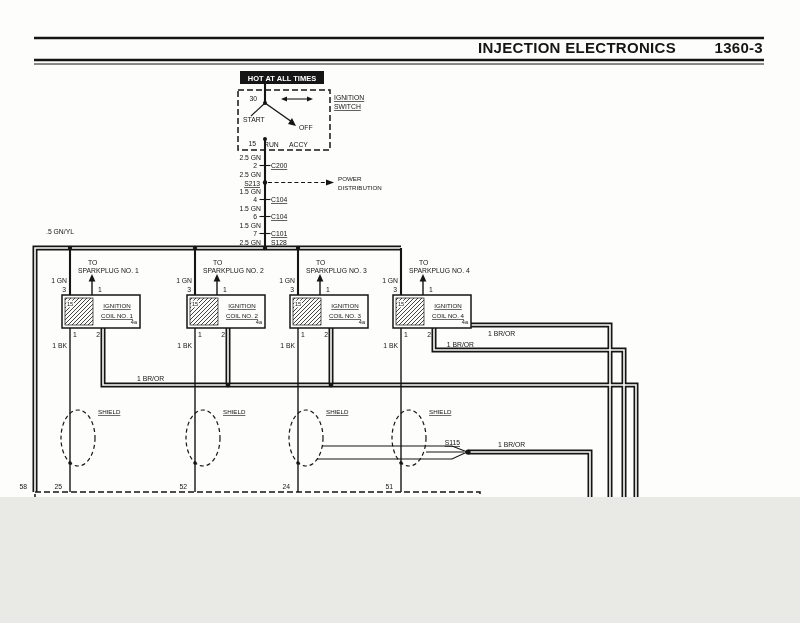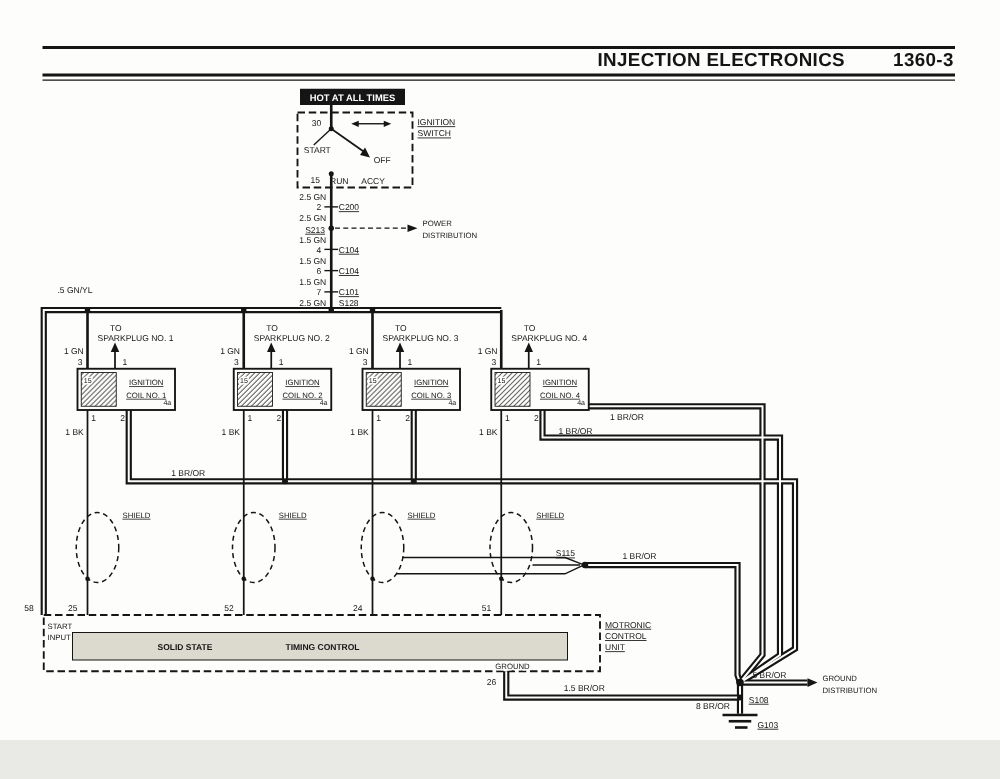--- a/index.html
+++ b/index.html
@@ -1,16 +1,16 @@
 <!DOCTYPE html>
 <html><head>
 <meta charset="utf-8">
 <style>
   html,body{margin:0;padding:0;background:#e9e9e5;}
-  .page{width:800px;height:592px;background:#fdfdfb;margin:0 auto;position:relative;overflow:hidden;}
+  .page{width:800px;height:497px;background:#fdfdfb;margin:0 auto;position:relative;overflow:hidden;}
   svg{display:block;}
   text{font-family:"Liberation Sans","DejaVu Sans",sans-serif;fill:#151515;}
   .t{font-size:6.8px;}
   .t6{font-size:6.2px;}
   .t55{font-size:5.6px;}
   .tu{text-decoration:underline;}
   .tb{font-weight:bold;}
   .title{font-size:15px;font-weight:bold;letter-spacing:.3px;}
   .hot{font-size:7.5px;font-weight:bold;fill:#ffffff;}
   .tbg{paint-order:stroke;stroke:#fdfdfb;stroke-width:2.4px;}

